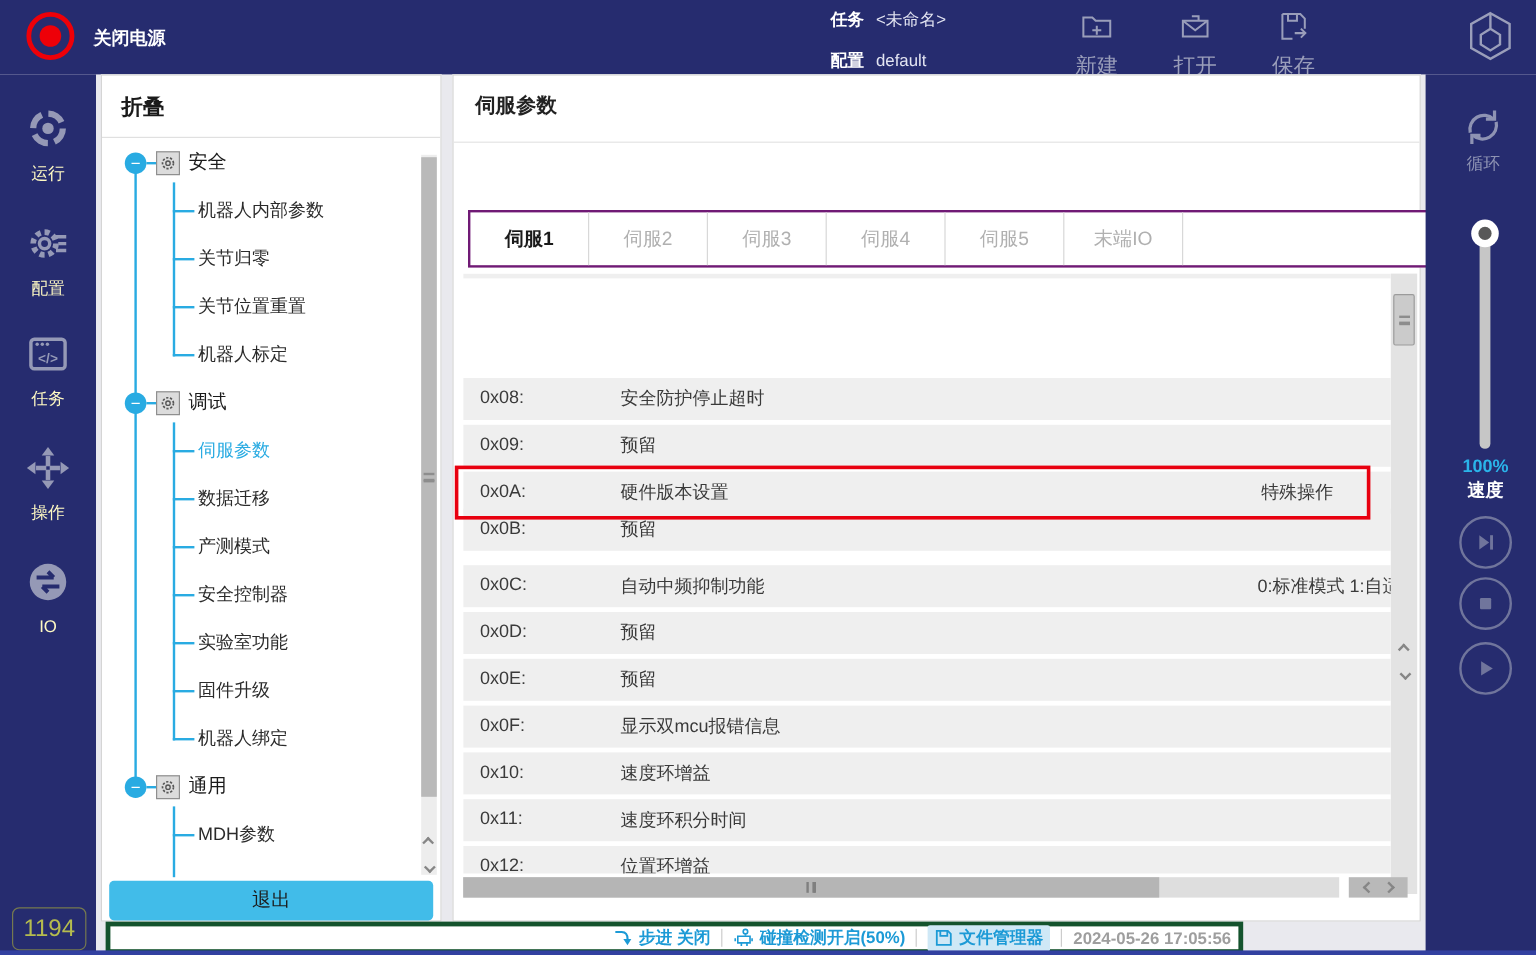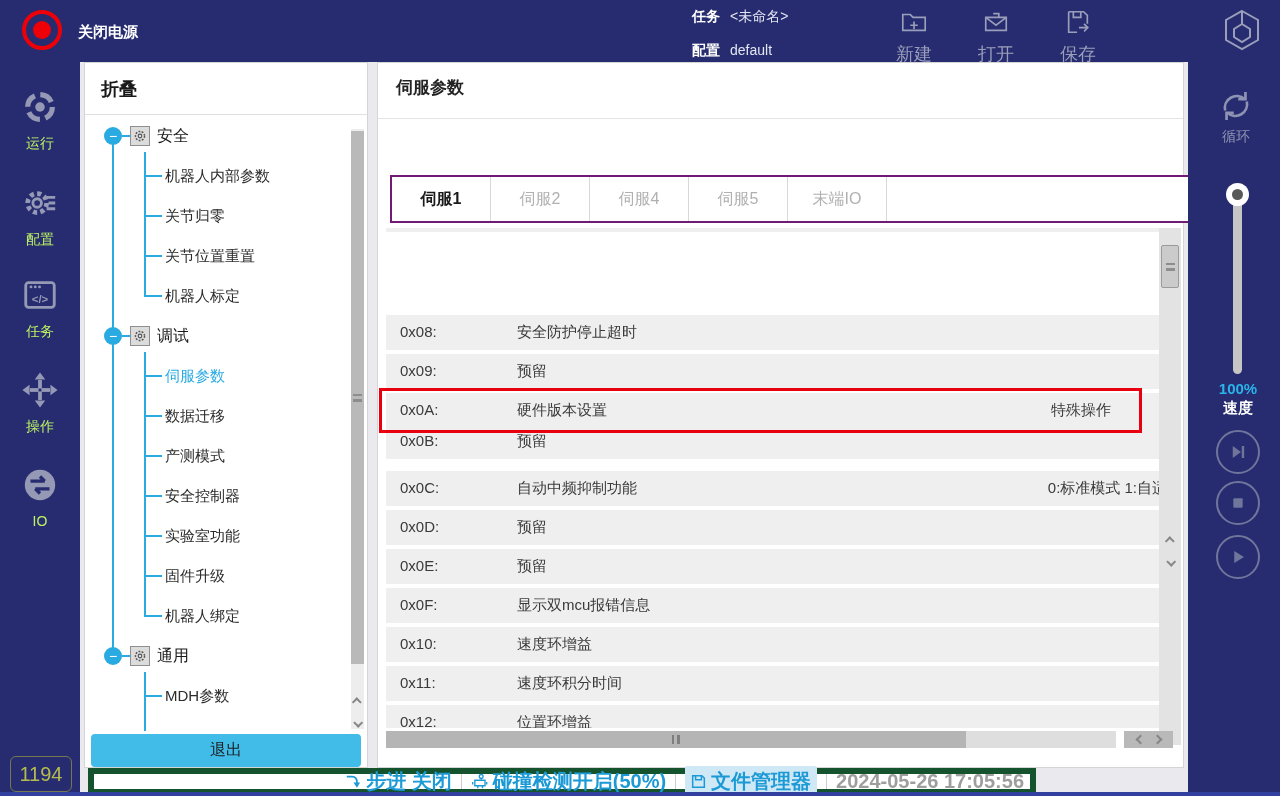--- a/index.html
+++ b/index.html
@@ -16,21 +16,21 @@
   #config-kv{left:692px;top:42px}
   .hdr-kv .val{color:#e3e5f2;font-weight:normal;margin-left:10px}
   #header-actions{position:absolute;left:896px;top:8px;display:flex;gap:46px}
   .h-action{display:flex;flex-direction:column;align-items:center;gap:2px;cursor:pointer}
   .h-action .lbl{font-size:18px;color:#9a9eba}
   #logo{position:absolute;left:1220px;top:8px}
 
   
   #left-nav{position:absolute;left:0;top:62px;width:80px;height:734px;background:#262c6f}
   .nav-item{position:absolute;left:0;width:80px;display:flex;flex-direction:column;align-items:center;gap:5px;cursor:pointer}
-  .nav-item .lbl{font-size:14px;color:#bef264}
+  .nav-item .lbl{font-size:14px;color:#fef9c3}
   #nav-badge{position:absolute;left:10px;top:694px;width:62px;height:36px;border:1px solid #75794f;border-radius:6px;color:#b5bc4e;font-size:20px;display:flex;align-items:center;justify-content:center}
 
   
   #tree-panel{position:absolute;left:84px;top:62px;width:284px;height:706px;background:#fff;border:1px solid #d5d5d5}
   #tree-title{position:absolute;left:0;top:0;width:100%;height:52px;border-bottom:1px solid #e0e0e0;font-size:18px;font-weight:bold;color:#1a1a1a;padding:14px 0 0 16px;cursor:pointer}
   .tvline{position:absolute;width:2px;background:#29abe2}
   .tstub{position:absolute;height:2px;background:#29abe2}
   .tcircle{position:absolute;width:18px;height:18px;border-radius:50%;background:#29abe2;color:#fff;display:flex;align-items:center;justify-content:center;font-size:14px;line-height:1;cursor:pointer}
   .tgear{position:absolute;width:20px;height:20px;background:#dcdcdc;border:1px solid #8f8f8f;display:flex;align-items:center;justify-content:center}
   .tplabel{position:absolute;font-size:16px;color:#1a1a1a;height:22px;line-height:22px;cursor:pointer}
@@ -84,21 +84,21 @@
   #cycle-btn{position:absolute;left:30px;top:26px;cursor:pointer}
   #cycle-label{position:absolute;left:0;top:66px;width:96px;text-align:center;font-size:14px;color:#8e93b3}
   #slider-track{position:absolute;left:45px;top:132px;width:9px;height:180px;background:#c6c6c6;border-radius:5px;cursor:pointer}
   #slider-knob{position:absolute;left:38px;top:121px;width:23px;height:23px;background:#fff;border-radius:50%;cursor:pointer}
   #slider-knob::after{content:"";position:absolute;left:6px;top:6px;width:11px;height:11px;background:#585858;border-radius:50%}
   #speed-value{position:absolute;left:0;top:318px;width:100px;text-align:center;font-size:15px;font-weight:bold;color:#2ab4ea}
   #speed-label{position:absolute;left:0;top:337px;width:100px;text-align:center;font-size:15px;font-weight:bold;color:#fff}
   .rbtn{position:absolute;left:28px;width:44px;height:44px;border:2px solid #70759c;border-radius:50%;display:flex;align-items:center;justify-content:center;cursor:pointer}
 
   
-  #status-bar{position:absolute;left:88px;top:768px;width:948px;height:27px;background:#fff;border:6px solid #14532d;display:flex;align-items:center;justify-content:flex-end;font-size:20px;font-weight:bold;color:#1c9ad6}
+  #status-bar{position:absolute;left:88px;top:768px;width:948px;height:27px;background:#fff;border:4px solid #14532d;display:flex;align-items:center;justify-content:flex-end;font-size:14px;font-weight:bold;color:#1c9ad6}
   .sb-item{display:flex;align-items:center;gap:5px;margin:0 9px;cursor:pointer;white-space:nowrap}
   .sb-sep{width:1px;height:15px;background:#ccc}
   #file-manager{background:#cfe8f6;padding:2px 6px;border-radius:2px}
   #datetime{color:#9e9e9e;margin:0 6px 0 9px;cursor:default}
   #bottom-strip{position:absolute;left:0;top:792px;width:1280px;height:4px;background:#3240a0}
 </style>
 </head>
 <body>
 
 <div id="header">
@@ -261,20 +261,21 @@
     </div>
   <div id="exit-btn">退出</div>
 </div>
 
 <div id="main">
   <div id="main-title">伺服参数</div>
   <div id="main-sep"></div>
   <div id="tabs">
       <div class="tab active">伺服1</div>
       <div class="tab">伺服2</div>
+      <div class="tab">伺服3</div>
       <div class="tab">伺服4</div>
       <div class="tab">伺服5</div>
       <div class="tab">末端IO</div>
       <div class="tab tab-filler"></div>
     </div>
   <div id="table">
       <div class="sliver"></div>
       <div class="trow" style="top:87px">
         <span class="addr">0x08:</span>
         <span class="rname">安全防护停止超时</span>

